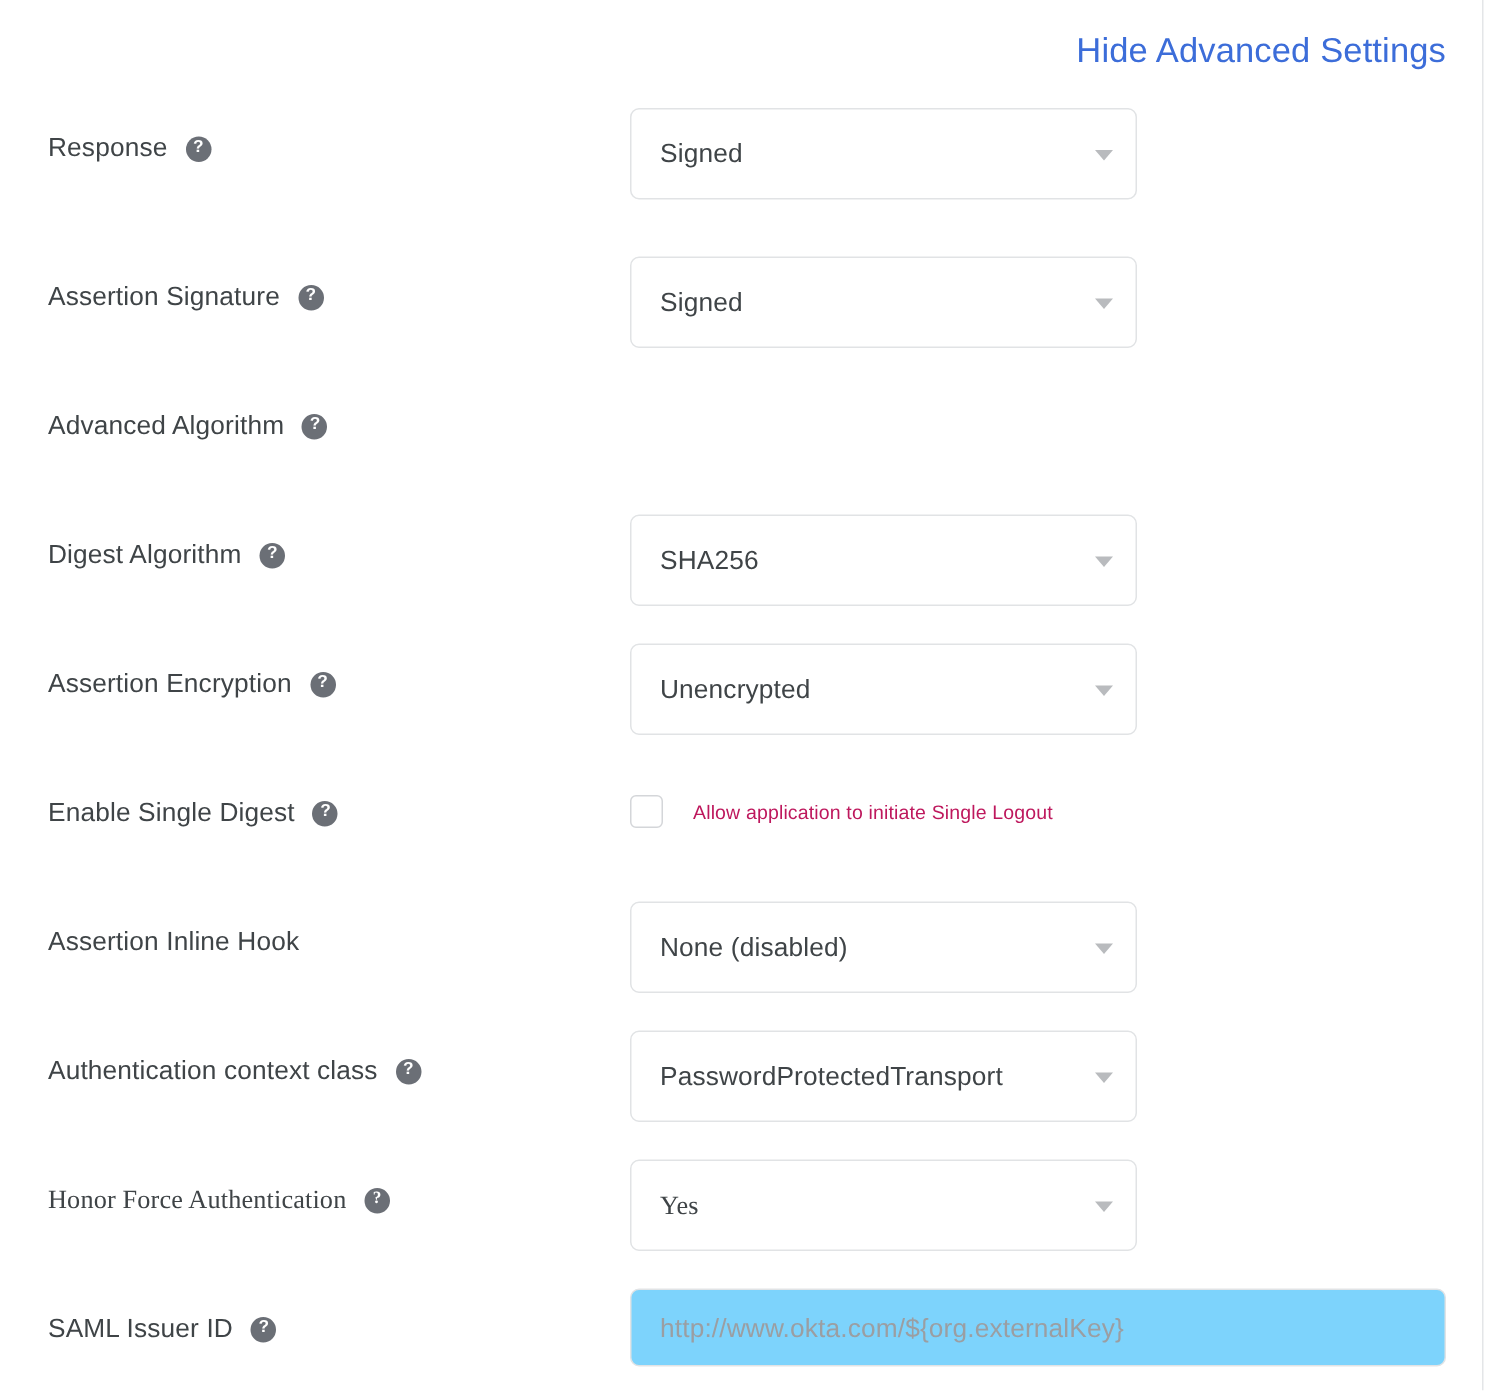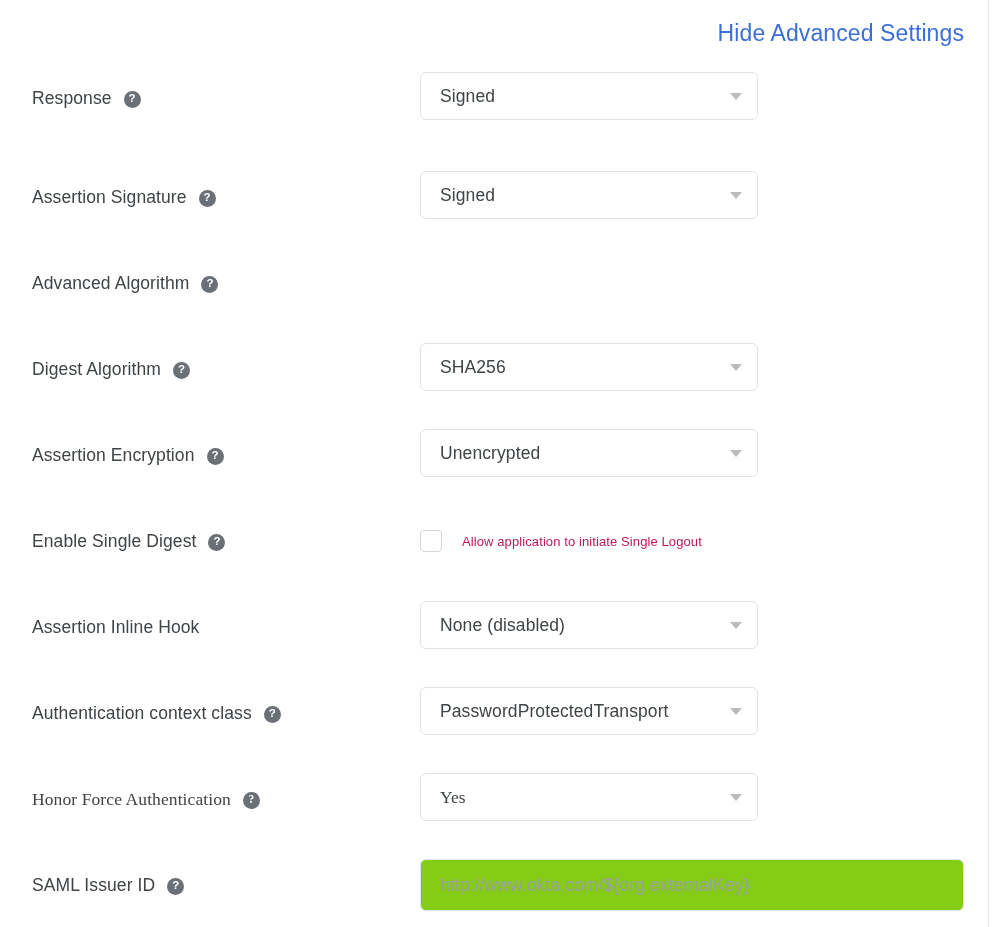--- a/index.html
+++ b/index.html
@@ -96,21 +96,21 @@
     position: absolute;
     left: 420px;
     top: 0;
   }
 
   
   .select-box {
     position: relative;
     box-sizing: border-box;
     width: 338px;
-    height: 48px;
+    height: 61px;
     border: 1px solid #e1e3e5;
     border-radius: 6px;
     background: #ffffff;
     display: flex;
     align-items: center;
     padding: 0 34px 0 19px;
     cursor: pointer;
   }
   .select-value {
     font-size: 17.5px;
@@ -157,21 +157,21 @@
     cursor: pointer;
   }
 
   
   .text-input {
     box-sizing: border-box;
     width: 544px;
     height: 52px;
     border: 1px solid #e1e3e5;
     border-radius: 6px;
-    background: #84cc16;
+    background: #7dd3fc;
     padding: 4px 19px;
     font-family: "Liberation Sans", sans-serif;
     font-size: 17.5px;
     color: #3f4447;
     letter-spacing: 0.1px;
     outline: none;
   }
   .text-input::placeholder {
     color: #9b9ea2;
     opacity: 1;

